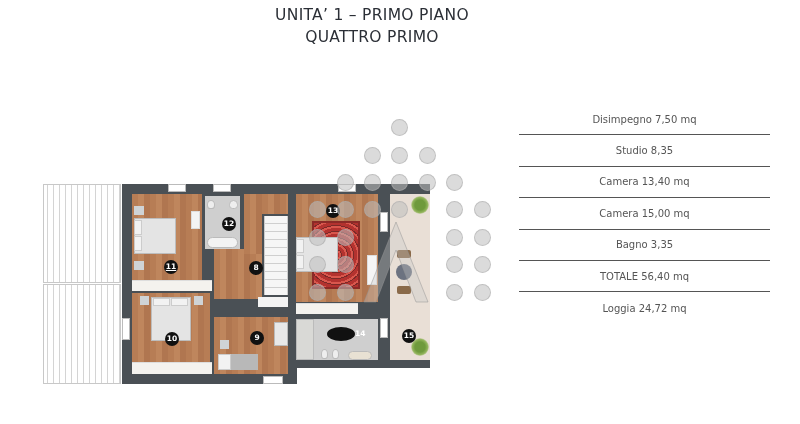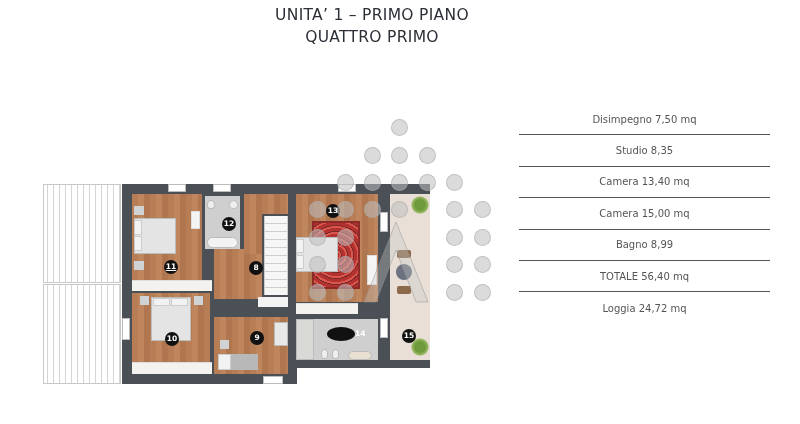--- a/index.html
+++ b/index.html
@@ -190,16 +190,16 @@
   <svg class="letter-a" viewBox="0 0 76 85">
     <path d="M6 84 L38 4 L70 84 L58 84 L38 32 L18 84 Z" fill="rgba(200,200,200,0.35)" stroke="rgba(150,150,150,0.5)" stroke-width="1"></path>
   </svg>
 </div>
 
 <div class="table">
   <div class="row">Disimpegno 7,50 mq</div>
   <div class="row">Studio 8,35</div>
   <div class="row">Camera 13,40 mq</div>
   <div class="row">Camera 15,00 mq</div>
-  <div class="row">Bagno 8,99</div>
+  <div class="row">Bagno 3,35</div>
   <div class="row">TOTALE 56,40 mq</div>
   <div class="row last">Loggia 24,72 mq</div>
 </div>
 
 </body></html>

